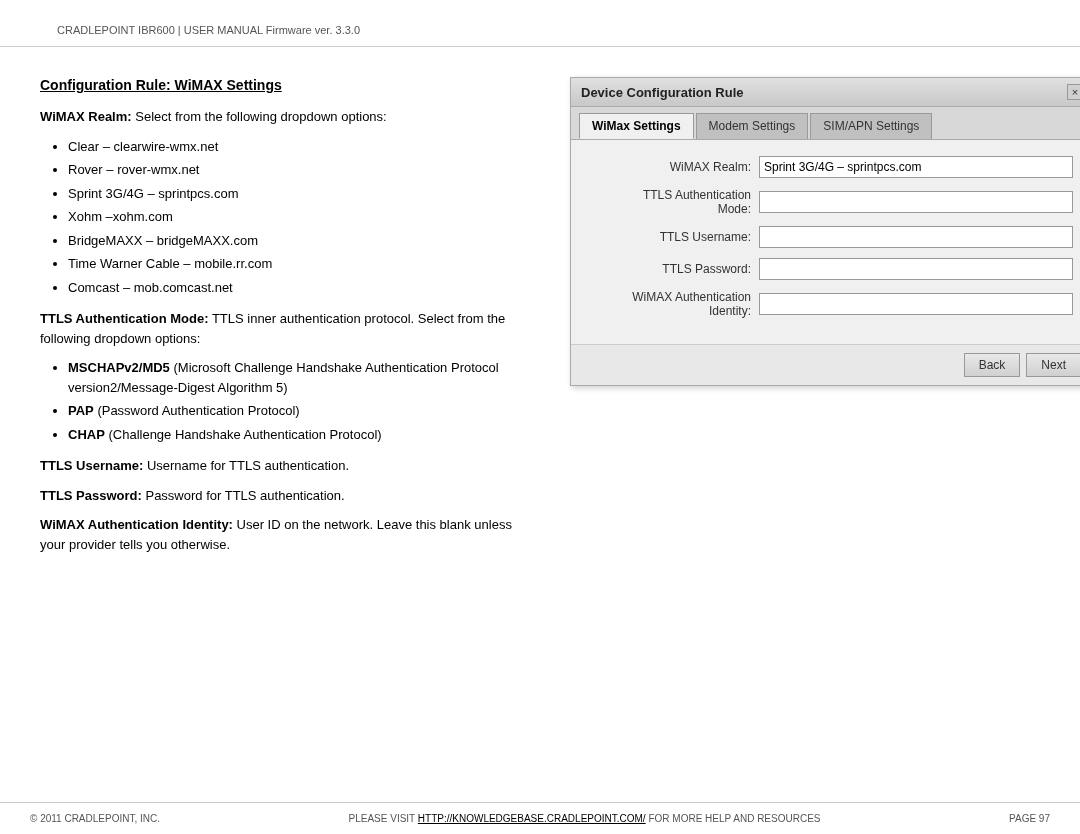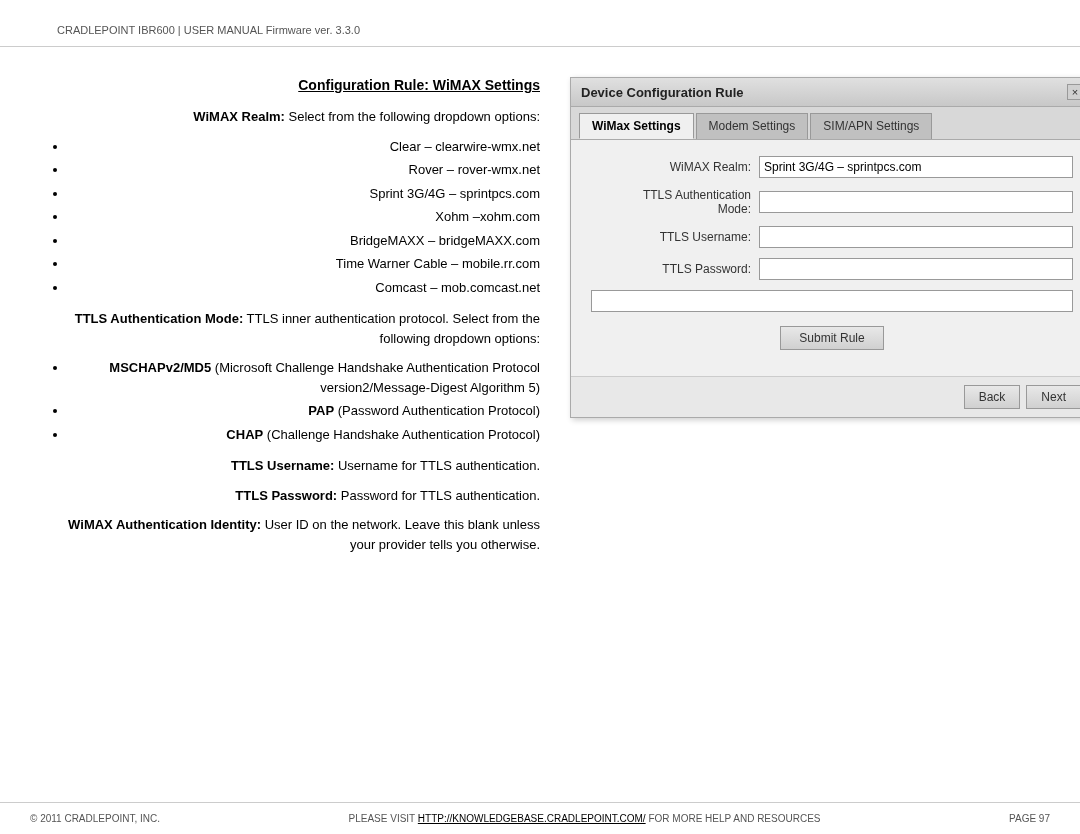--- a/index.html
+++ b/index.html
@@ -47,21 +47,20 @@
       display: flex;
       flex-direction: row;
       padding: 30px 40px 10px 40px;
       gap: 30px;
     }
 
     
     .left-col {
       flex: 1;
       max-width: 520px;
-      text-align: right;
     }
 
     .section-title {
       font-size: 14px;
       font-weight: bold;
       text-decoration: underline;
       margin-bottom: 14px;
     }
 
     .left-col p {
@@ -369,26 +368,24 @@
           <div class="form-label">TTLS Username:</div>
           <input type="text" class="form-input" value="" style="">
         </div>
 
         <div class="form-row">
           <div class="form-label">TTLS Password:</div>
           <input type="password" class="form-input" value="" style="">
         </div>
 
         <div class="form-row">
+          <div class="form-label">WiMAX Authentication<br>Identity:</div>
           <input type="text" class="form-input" value="" style="">
         </div>
 
-        <div class="submit-row">
-          <button class="submit-btn">Submit Rule</button>
-        </div>
 
       </div>
 
       <div class="dialog-footer">
         <button class="footer-btn">Back</button>
         <button class="footer-btn">Next</button>
       </div>
 
     </div>
   </div>

